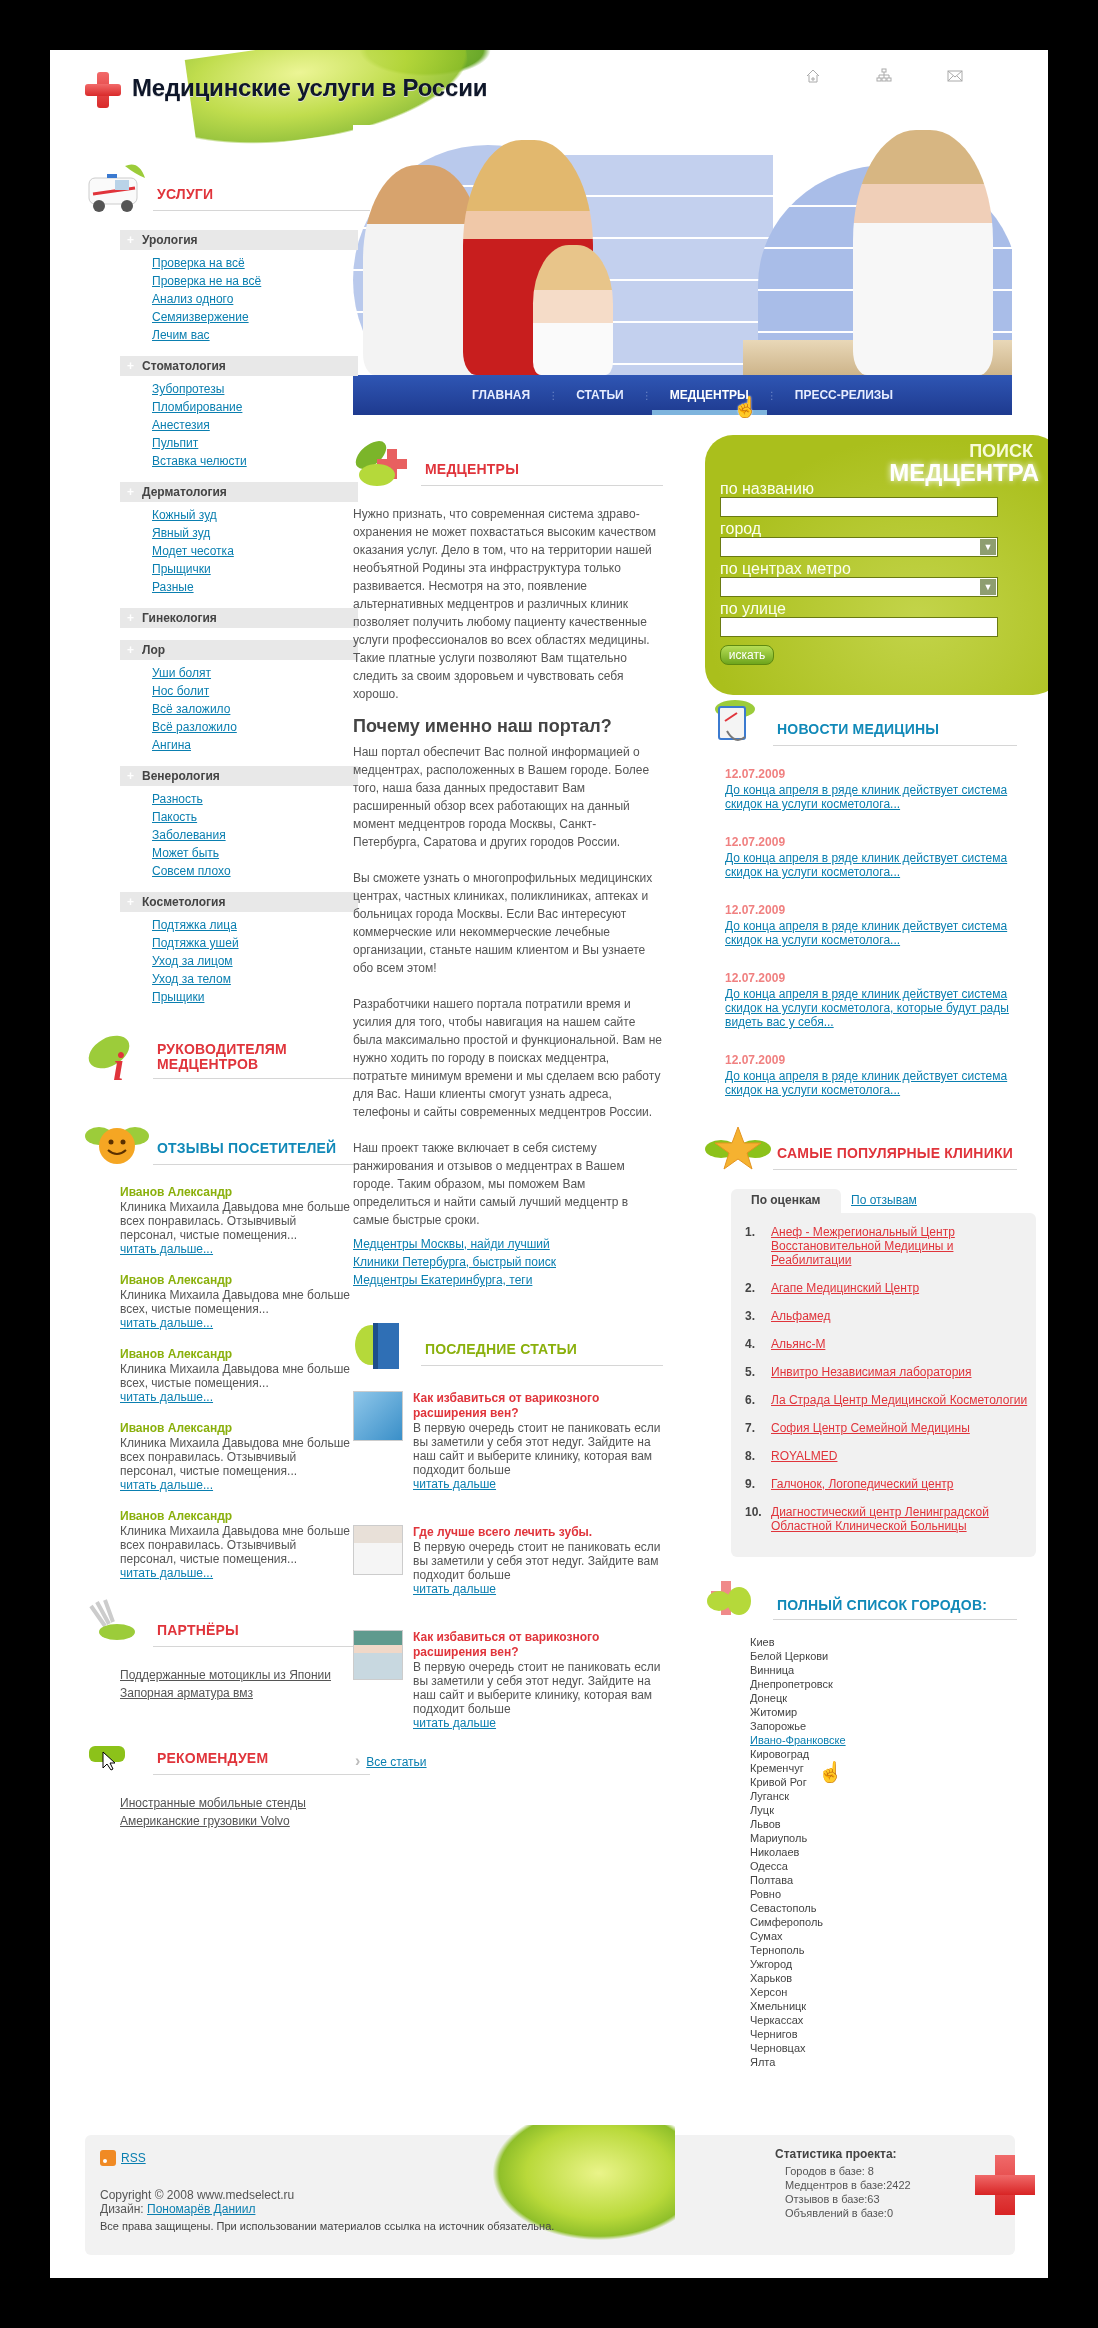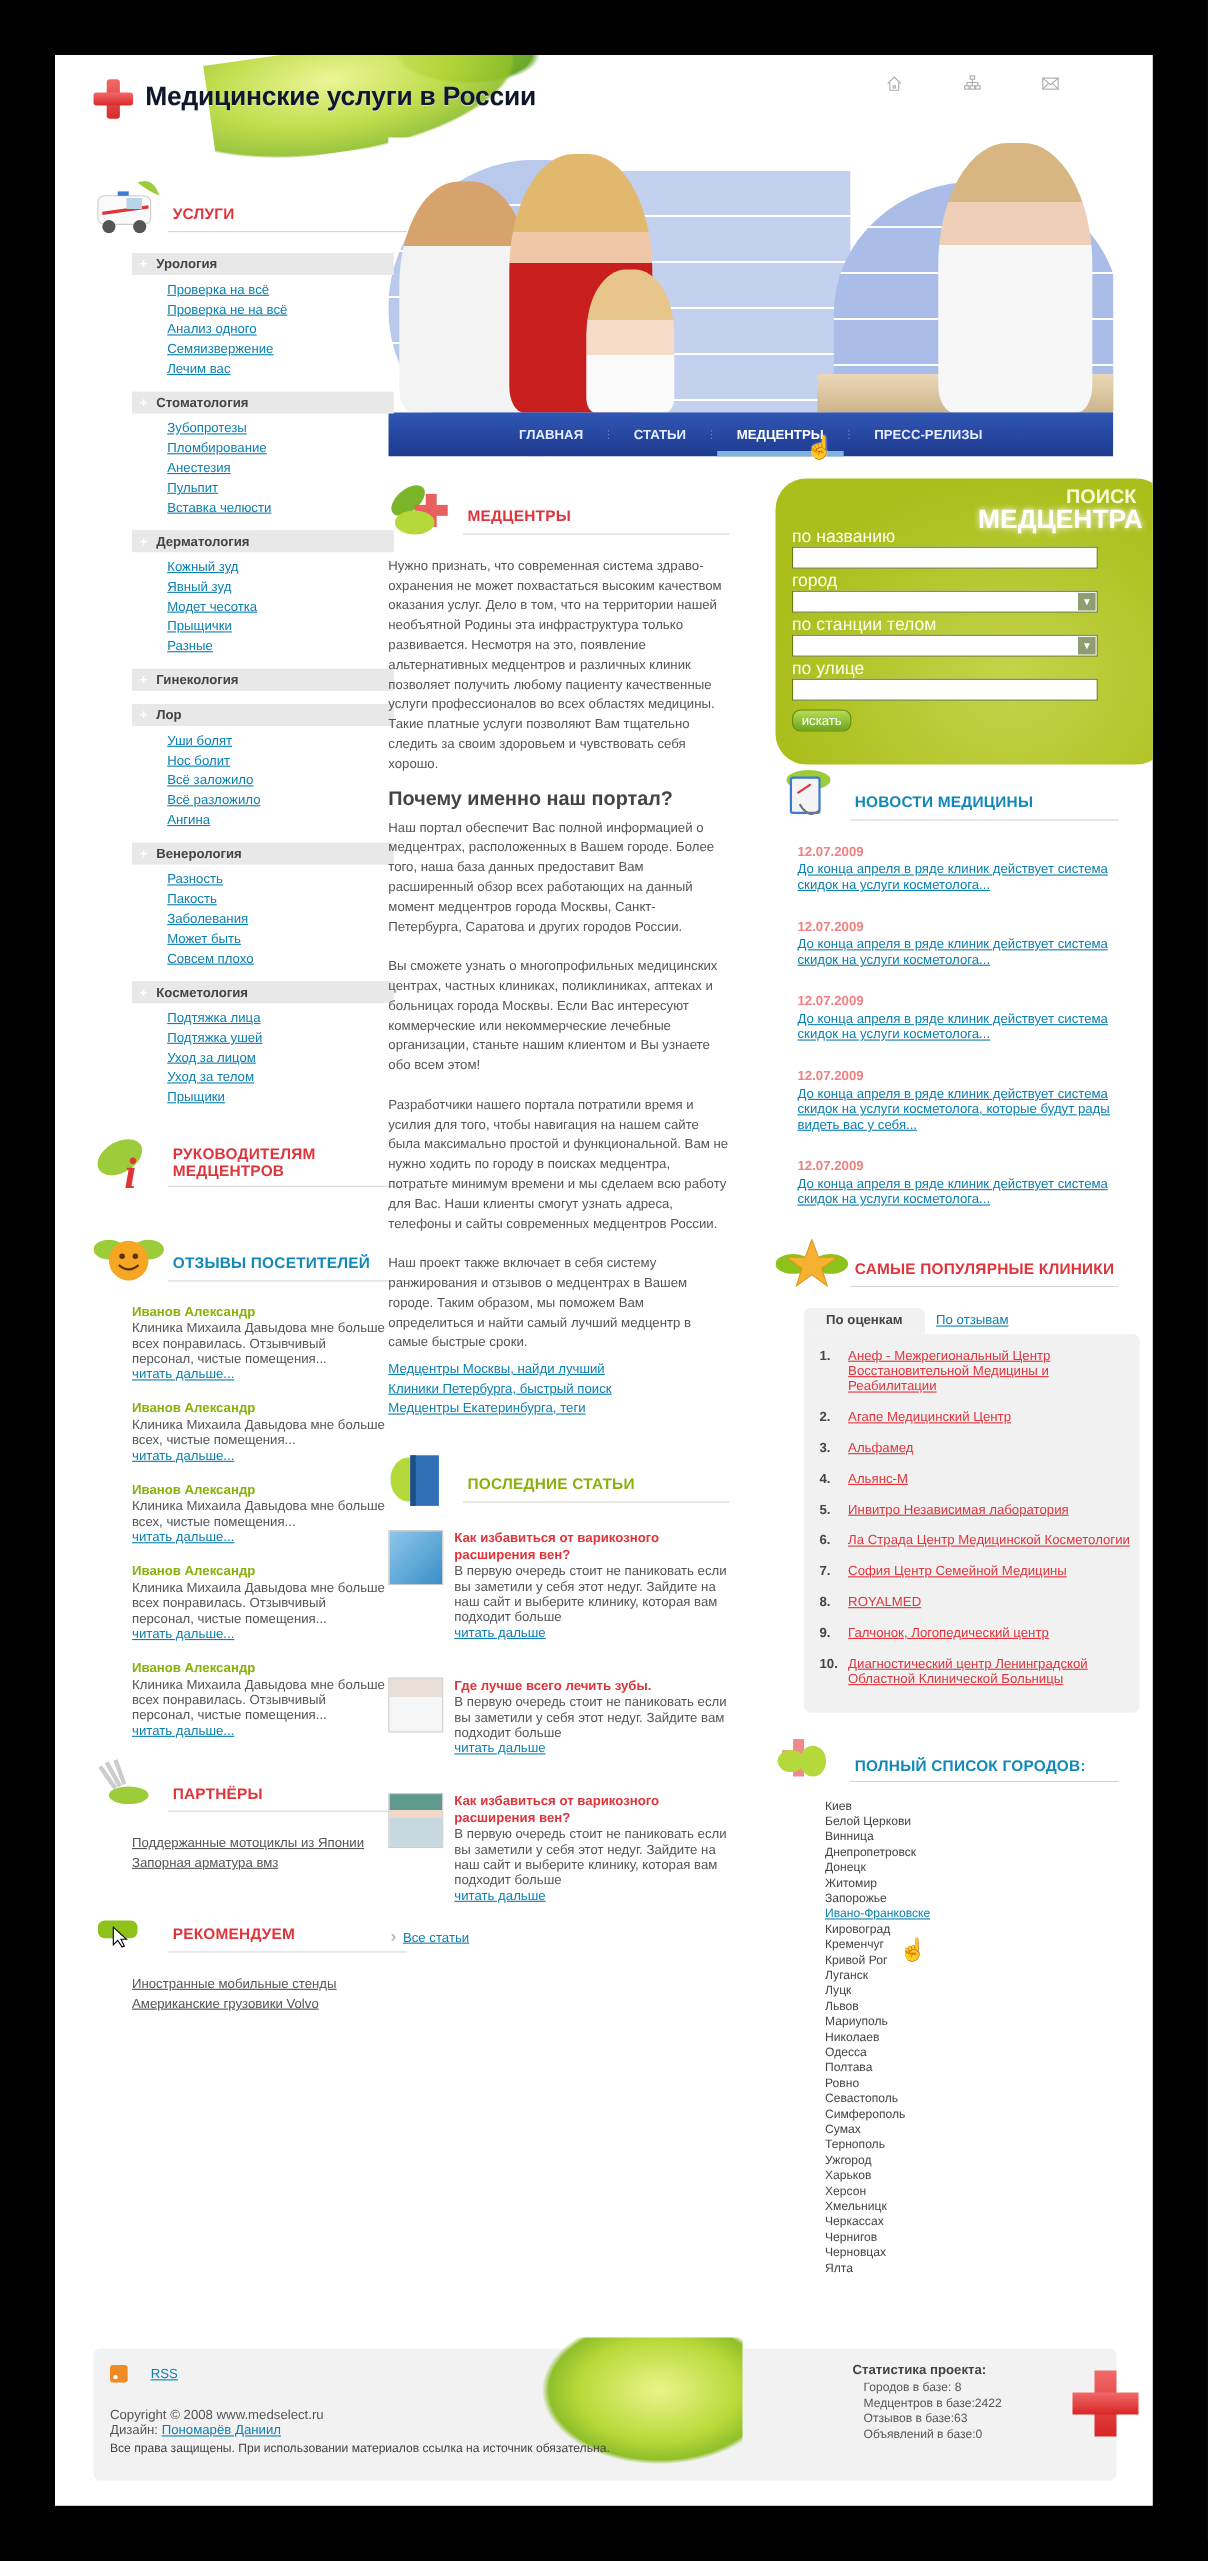--- a/index.html
+++ b/index.html
@@ -96,21 +96,21 @@
 .pop ol{list-style:none}
 .pop li{display:flex;margin-bottom:14px;font-size:12px;line-height:14px}
 .pop li .num{width:26px;font-weight:bold;color:#444;flex:none}
 .pop li a{color:#e0343b}
 
 .cities{padding-left:45px;margin-top:-2px}
 .cities div{font-size:11px;line-height:14px;color:#444}
 .cities a{font-size:11px}
 
 .footer{position:absolute;left:35px;top:2085px;width:930px;height:120px;background:#f2f2f2;border-radius:6px}
-.footer .rss{position:absolute;left:15px;top:15px;display:flex;align-items:center;gap:21px}
+.footer .rss{position:absolute;left:15px;top:15px;display:flex;align-items:center;gap:5px}
 .footer .rss i{width:16px;height:16px;background:#f08a24;border-radius:3px;display:block;position:relative}
 .footer .rss i:after{content:"";position:absolute;left:3px;bottom:3px;width:4px;height:4px;background:#fff;border-radius:50%}
 .footer .cp{position:absolute;left:15px;top:53px;font-size:12px;line-height:14px;color:#555}
 .footer .rights{position:absolute;left:15px;top:85px;font-size:11px;color:#444}
 .footer .leaf{position:absolute;left:400px;top:-10px;width:190px;height:120px;background:radial-gradient(ellipse at 60% 40%,#eaf48a 0%,#b9d93a 45%,#8fbf2a 62%,rgba(242,242,242,0) 66%)}
 .footer .stats{position:absolute;left:690px;top:12px}
 .footer .stats h4{font-size:12px;font-weight:bold;color:#444;margin-bottom:3px}
 .footer .stats div{font-size:11px;line-height:14px;color:#555;padding-left:10px}
 .footer .cross{position:absolute;right:-20px;top:20px;width:60px;height:60px}
 .footer .cross:before,.footer .cross:after{content:"";position:absolute;background:linear-gradient(#f06a6a,#d82424)}
@@ -383,21 +383,21 @@
   <div class="right">
     <div class="search">
       <div class="st1">ПОИСК</div>
       <div class="st2">МЕДЦЕНТРА</div>
       <label class="first">по названию</label>
       <input class="f" type="text" value="" style="">
       <label>город</label>
       <div class="f">
           <span class="dd">▼</span>
         </div>
-      <label>по станции телом</label>
+      <label>по центрах метро</label>
       <div class="f">
           <span class="dd">▼</span>
         </div>
       <label>по улице</label>
       <input class="f" type="text" value="" style="">
       <button>искать</button>
     </div>
 
     <div class="sec">
       <div class="ic"><svg width="70" height="58" viewBox="0 0 70 58">

